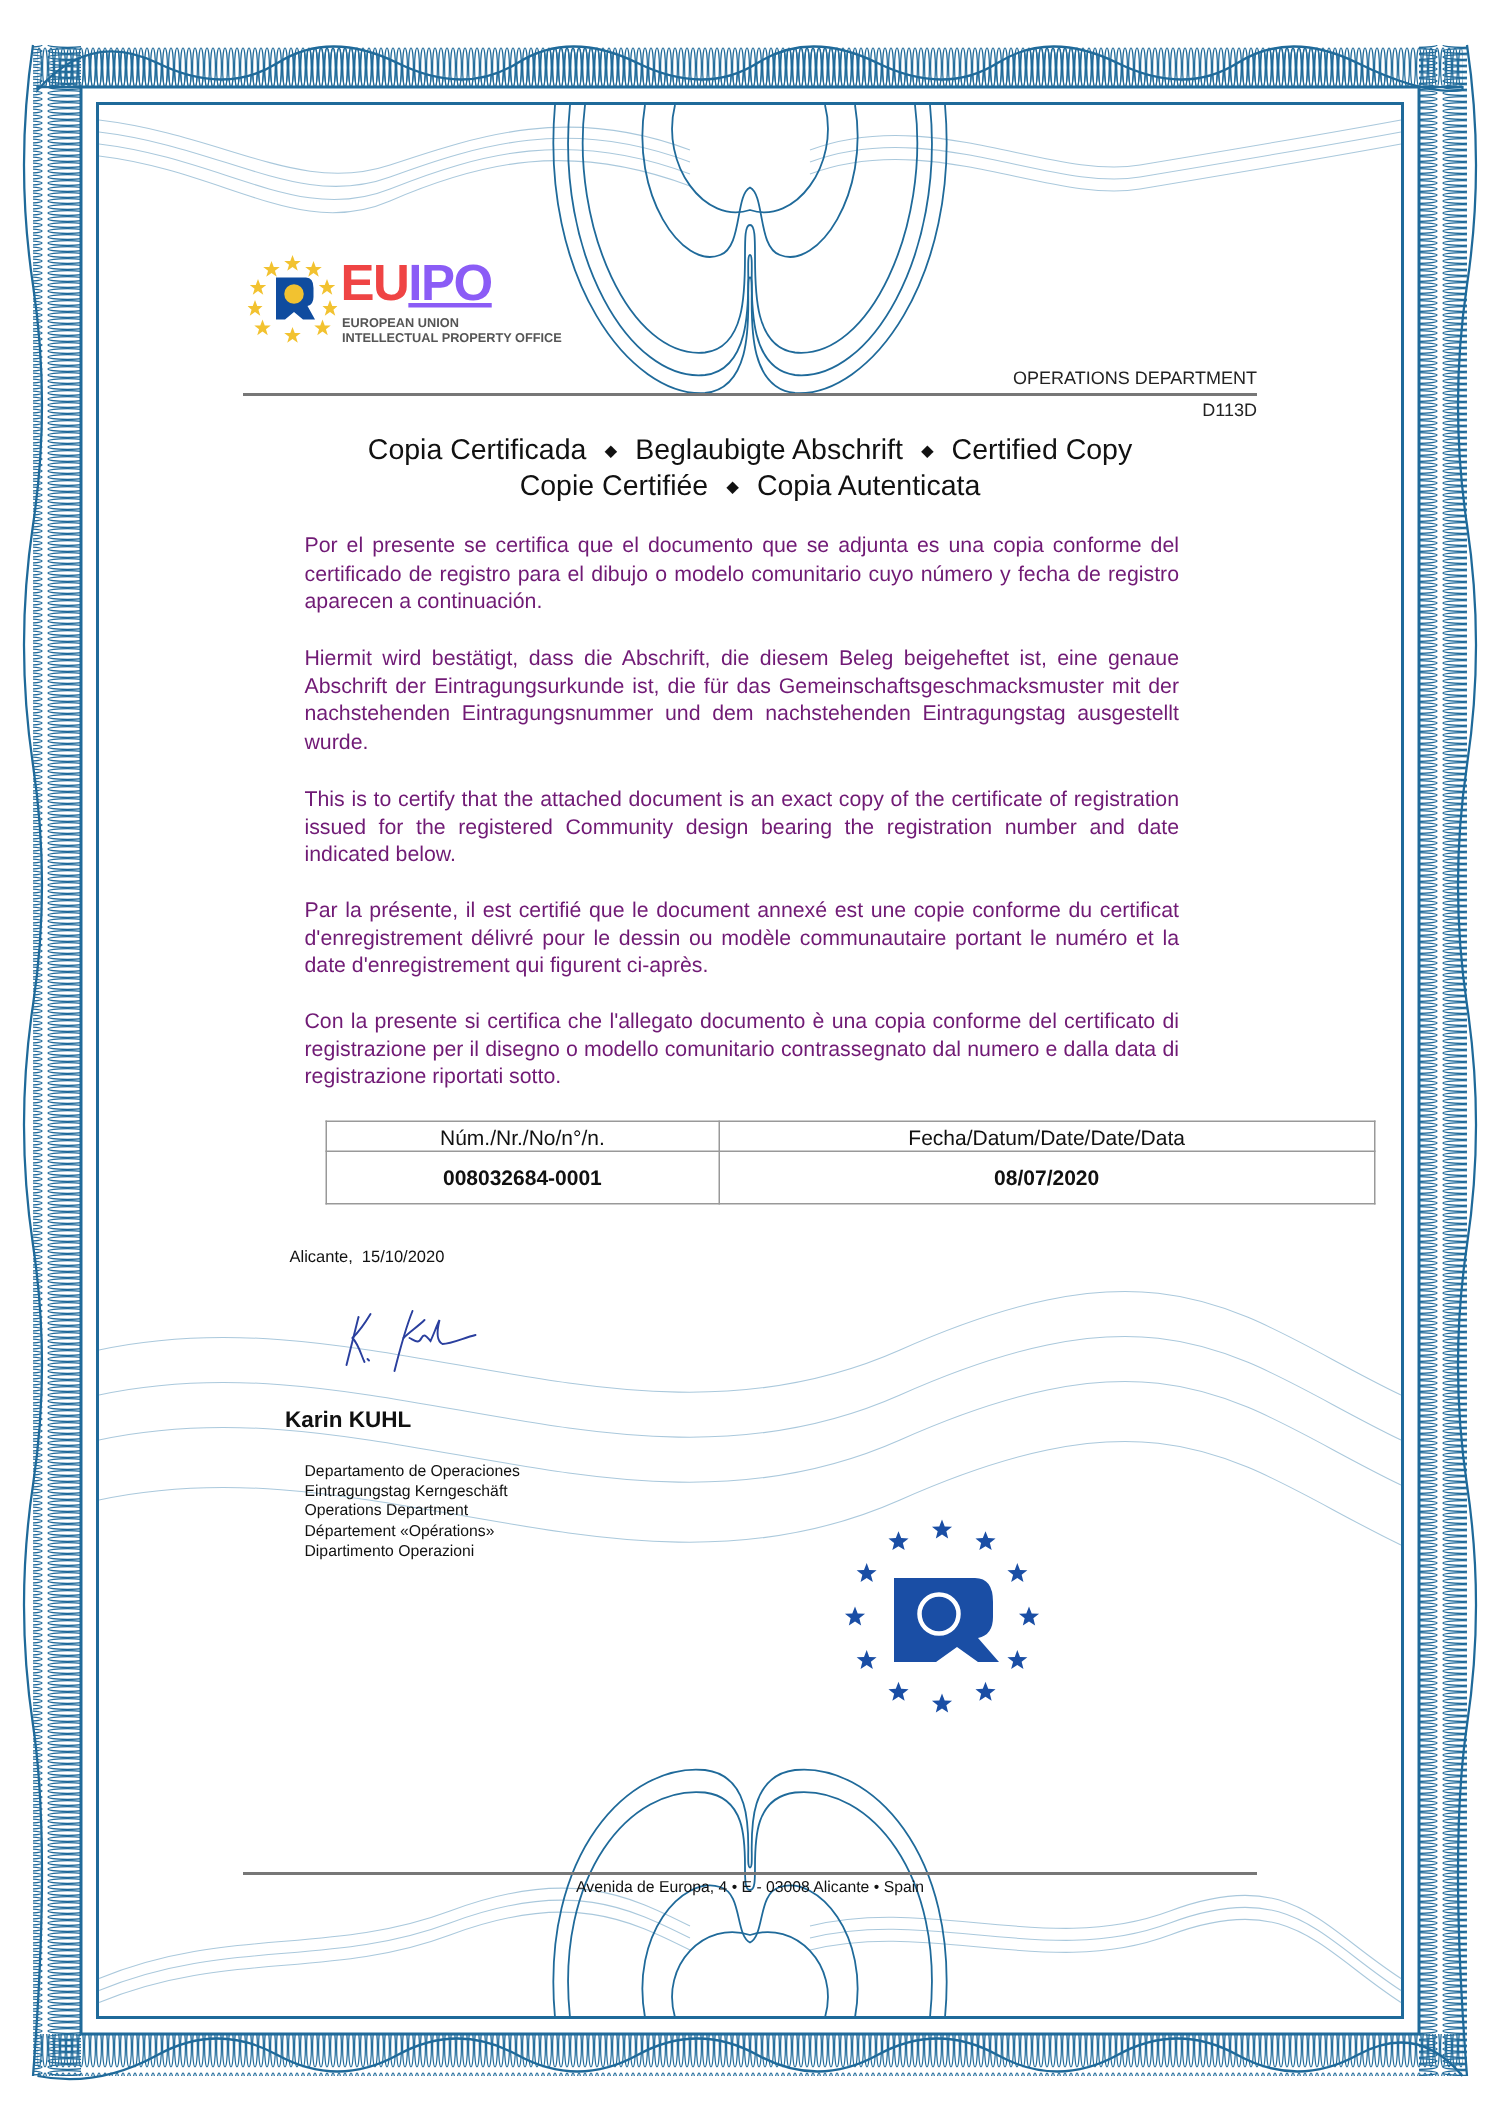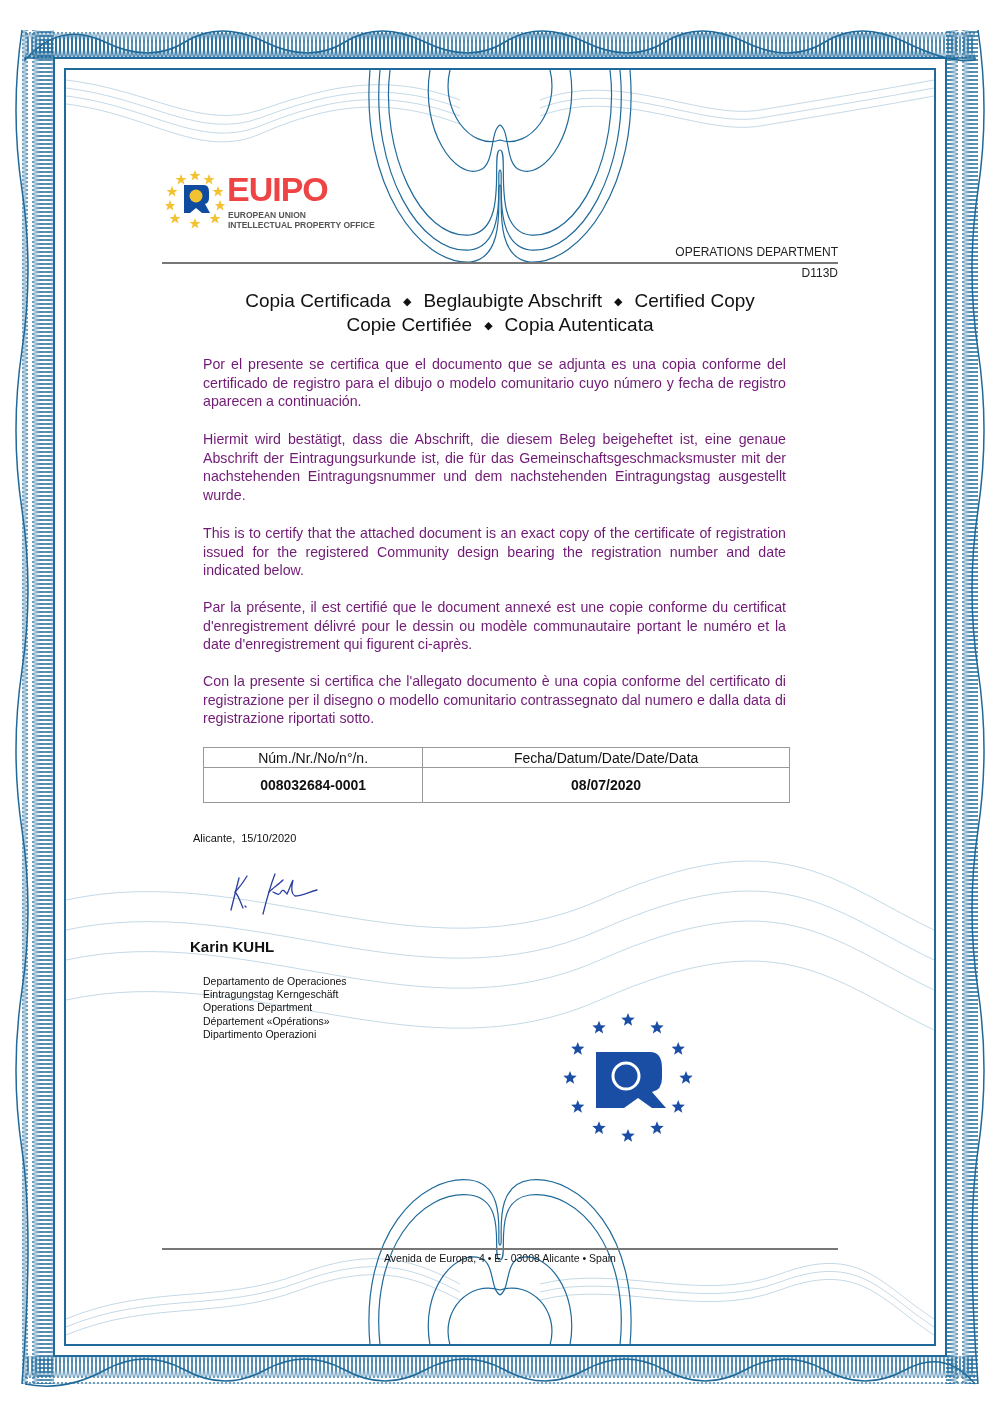--- a/index.html
+++ b/index.html
@@ -2,29 +2,29 @@
 <html><head>
   <meta charset="utf-8">
   <style>
     html, body { margin: 0; padding: 0; background: #ffffff; }
     body { width: 1000px; height: 1414px; position: relative; overflow: hidden; font-family: "Liberation Sans", sans-serif; color: #111; }
     #frame { position: absolute; left: 0; top: 0; width: 1000px; height: 1414px; }
     .abs { position: absolute; }
     .logo { left: 165px; top: 168px; width: 210px; height: 64px; }
     .logo-text-main { position: absolute; left: 62px; top: 4px; font-weight: bold; font-size: 34px; letter-spacing: -1px; line-height: 34px; }
     .logo-text-main .eu { color: #ef4444; }
-    .logo-text-main .ipo { color: #ef4444; }
+    .logo-text-main .ipo { color: #8b5cf6; text-decoration: underline; }
     .logo-sub { position: absolute; left: 63px; top: 42px; font-size: 8.5px; color: #555; line-height: 10px; font-weight: bold; white-space: nowrap; }
     .dept-header { right: 162px; top: 245px; font-size: 12px; color: #222; text-align: right; }
     .dept-rule { left: 162px; top: 262px; width: 676px; height: 2px; background: #777; }
     .code { right: 162px; top: 266px; font-size: 12px; color: #222; }
     .title { left: 150px; width: 700px; top: 289px; text-align: center; font-weight: normal; font-size: 19px; line-height: 23px; }
     .title .dia { font-size: 11px; margin: 0 12px; vertical-align: 2px; }
     .para { left: 203px; width: 583px; font-size: 14.2px; line-height: 18.5px; text-align: justify; color: #701a75; }
-    table.reg { position: absolute; left: 203px; top: 747px; width: 587px; border-collapse: collapse; }
+    table.reg { position: absolute; left: 217px; top: 747px; width: 700px; border-collapse: collapse; }
     table.reg td { border: 1.5px solid #999; text-align: center; }
     table.reg td.h { font-size: 14px; height: 19px; padding: 0; }
     table.reg td.v { font-size: 14px; font-weight: bold; height: 34px; padding: 0; }
     .place { left: 193px; top: 832px; font-size: 11px; }
     .place .date { margin-left: 6px; }
     .sig { left: 225px; top: 870px; width: 110px; height: 50px; }
     .signer { left: 190px; top: 938px; font-size: 15px; font-weight: bold; }
     .deptlist { left: 203px; top: 975px; font-size: 10.5px; line-height: 13.2px; }
     .seal { left: 562px; top: 1008px; width: 132px; height: 136px; }
     .foot-rule { left: 162px; top: 1248px; width: 676px; height: 2px; background: #777; }

